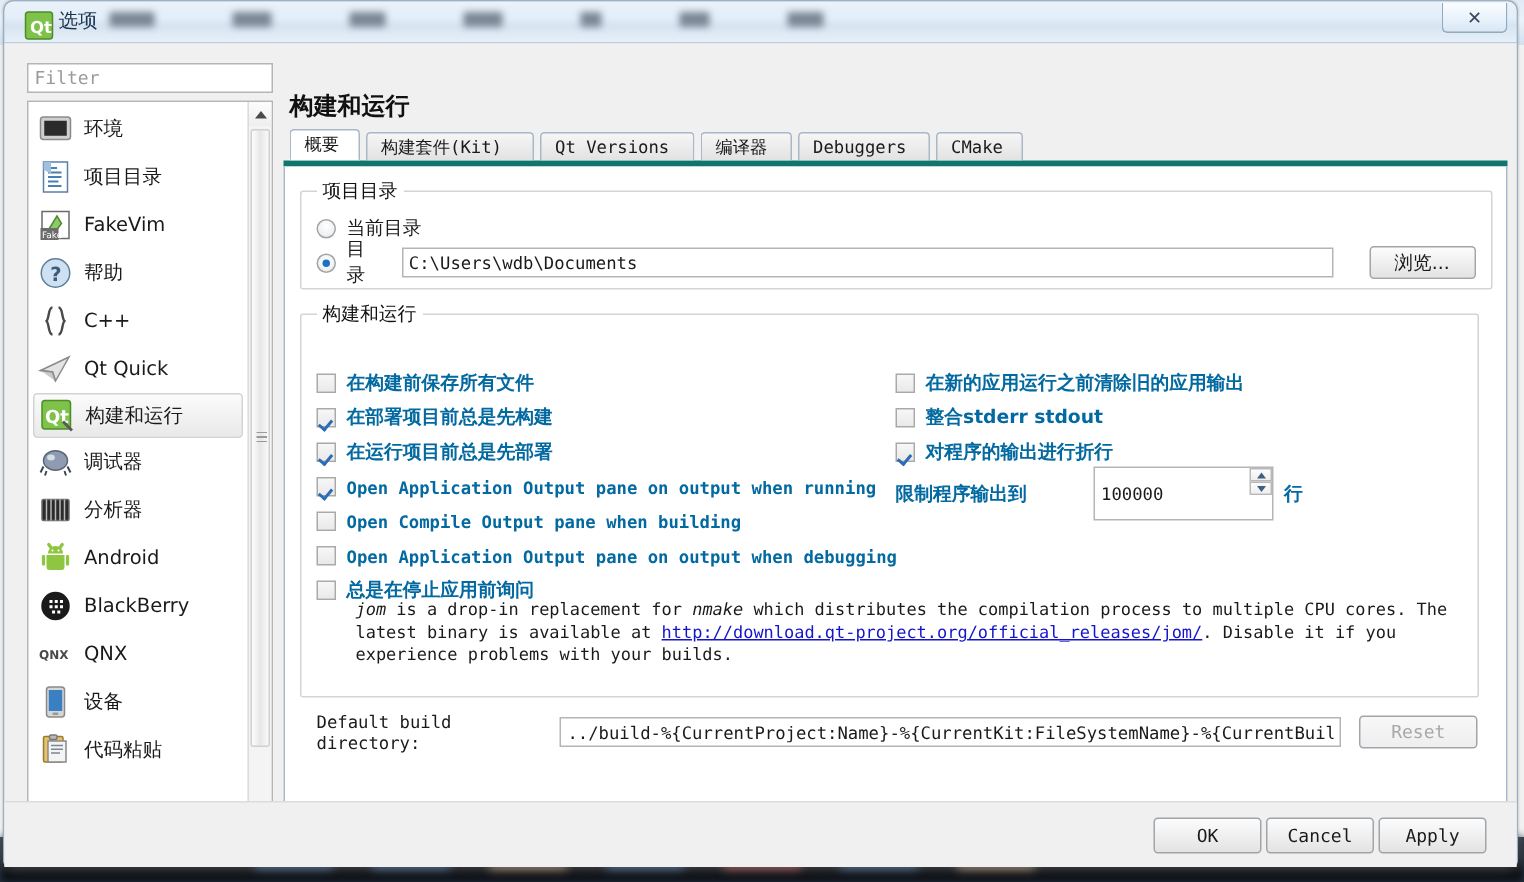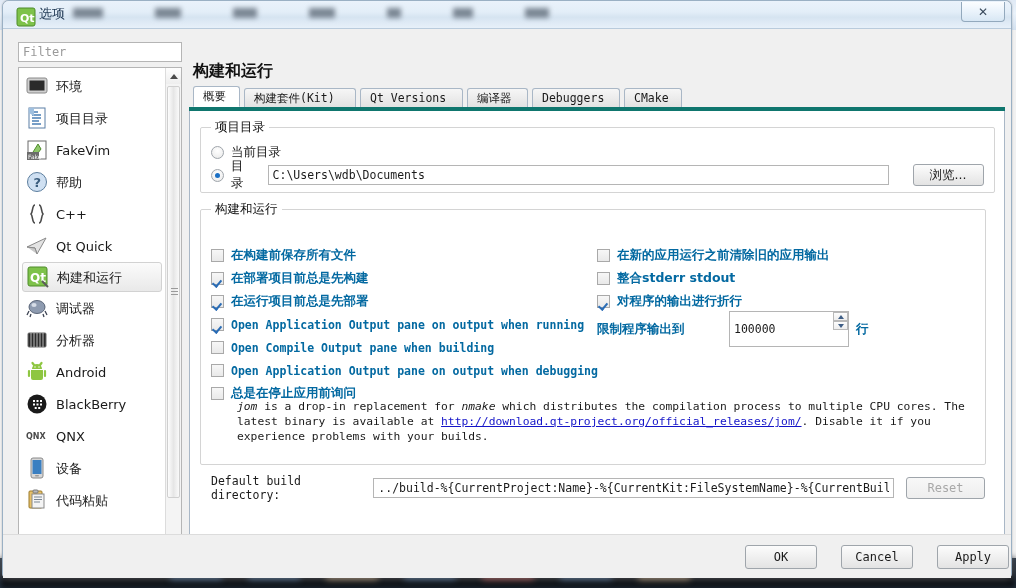--- a/index.html
+++ b/index.html
@@ -284,21 +284,21 @@
   #defbuild-row { position: absolute; left: 10px; top: 230px; display: flex; align-items: center; margin-top: 26px; }
   #defbuild-lbl { font-family: "DejaVu Sans Mono", monospace; font-size: 11.5px; color: #1a1a1a; }
   #defbuild-input { width: 560px; margin-left: 8px; }
   #reset-btn { width: 84px; margin-left: 12px; }
 
   
   #footer {
     position: absolute; left: 0; right: 0; bottom: 0; height: 44px;
     border-top: 1px solid #dcdcdc;
     display: flex; align-items: center; justify-content: flex-end;
-    gap: 24px; padding-right: 2px;
+    gap: 3px; padding-right: 20px;
     background: #f0f0f0;
   }
   #footer .btn { width: 72px; height: 24px; }
 
   
   .ic { width: 24px; height: 24px; display: block; }
 </style>
 </head>
 <body>
 

